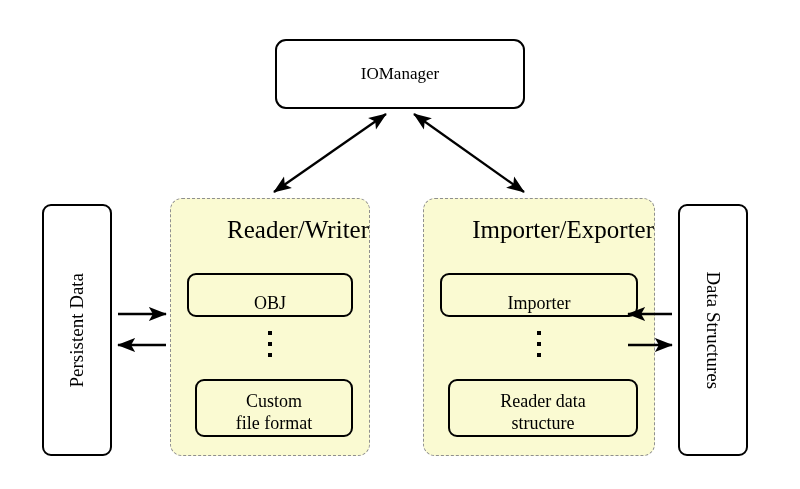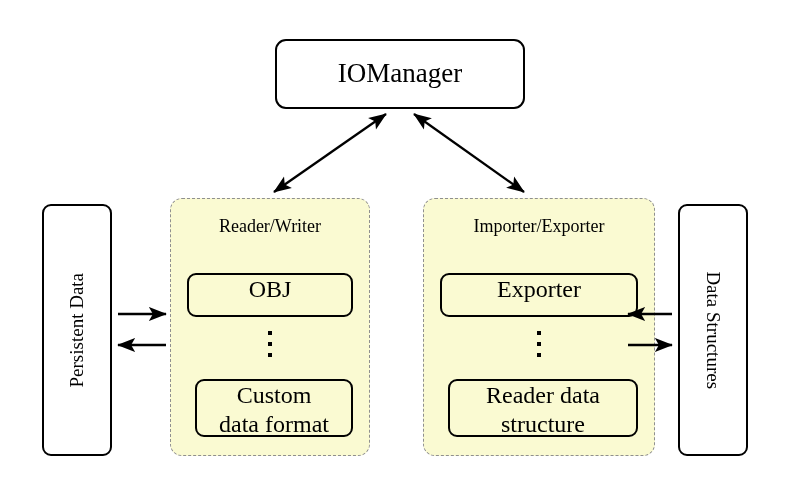--- a/index.html
+++ b/index.html
@@ -32,21 +32,21 @@
     justify-content: center;
     text-align: center;
     line-height: 1.18;
   }
 
   #io-manager {
     left: 275px;
     top: 39px;
     width: 250px;
     height: 70px;
-    font-size: 27px;
+    font-size: 17px;
     border-radius: 11px;
   }
 
   .side-box {
     background: #ffffff;
   }
   #persistent-data {
     left: 42px;
     top: 204px;
     width: 70px;
@@ -87,36 +87,36 @@
     left: 423px;
     top: 198px;
     width: 232px;
     height: 258px;
   }
   .group-title {
     position: absolute;
     left: 0;
     right: 0;
     top: 17px;
-    text-align: center;
-    font-size: 18px;
+    text-align: right;
+    font-size: 25px;
     white-space: nowrap;
   }
 
   .inner-box {
     position: absolute;
     box-sizing: border-box;
     border: 2.6px solid #000000;
     border-radius: 9px;
     background: #FAFAD2;
     display: flex;
-    align-items: flex-start;
+    align-items: flex-end;
     justify-content: center;
     text-align: center;
-    font-size: 24px;
+    font-size: 18px;
     line-height: 1.22;
   }
   .inner-top {
     left: 16px;
     right: 16px;
     top: 74px;
     height: 44px;
   }
   .inner-bottom {
     left: 24px;
@@ -178,30 +178,30 @@
 
     <div class="ellipsis-dots">
       <i></i>
         <i></i>
         <i></i>
     </div>
 
     <div class="inner-box inner-bottom">
       <span>
         <span>Custom</span><br>
-        <span>data format</span>
+        <span>file format</span>
       </span>
     </div>
   </div>
 
   <div class="group-panel" id="importer-exporter-panel">
     <div class="group-title">Importer/Exporter</div>
 
     <div class="inner-box inner-top">
-      <span>Exporter</span>
+      <span>Importer</span>
     </div>
 
     <div class="ellipsis-dots">
       <i></i>
         <i></i>
         <i></i>
     </div>
 
     <div class="inner-box inner-bottom">
       <span>

